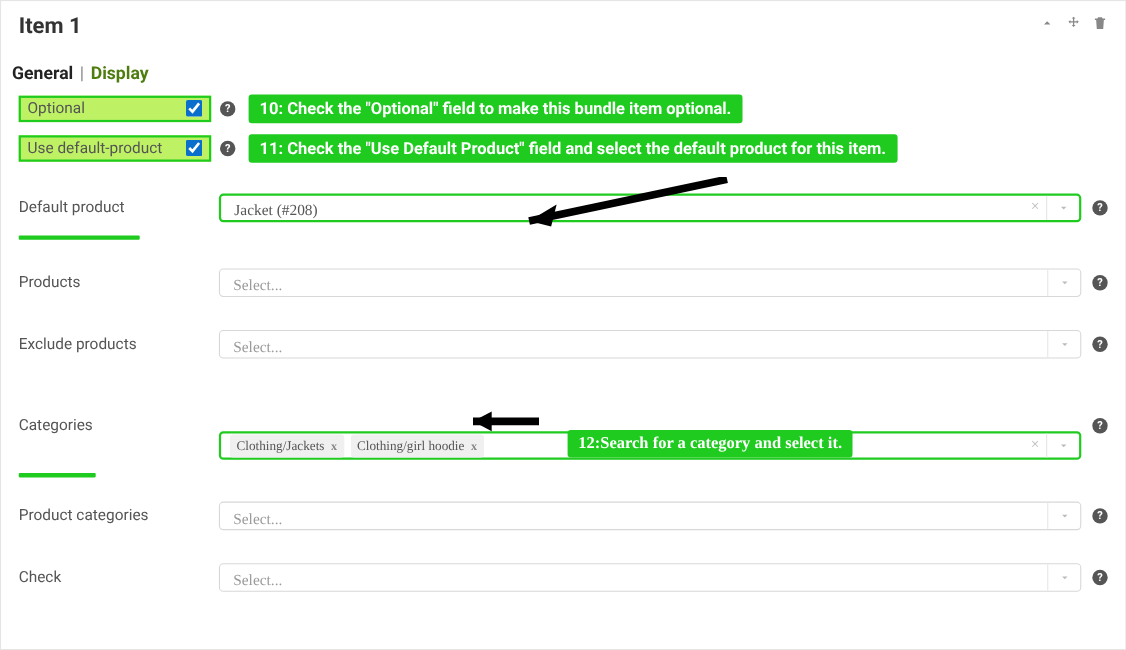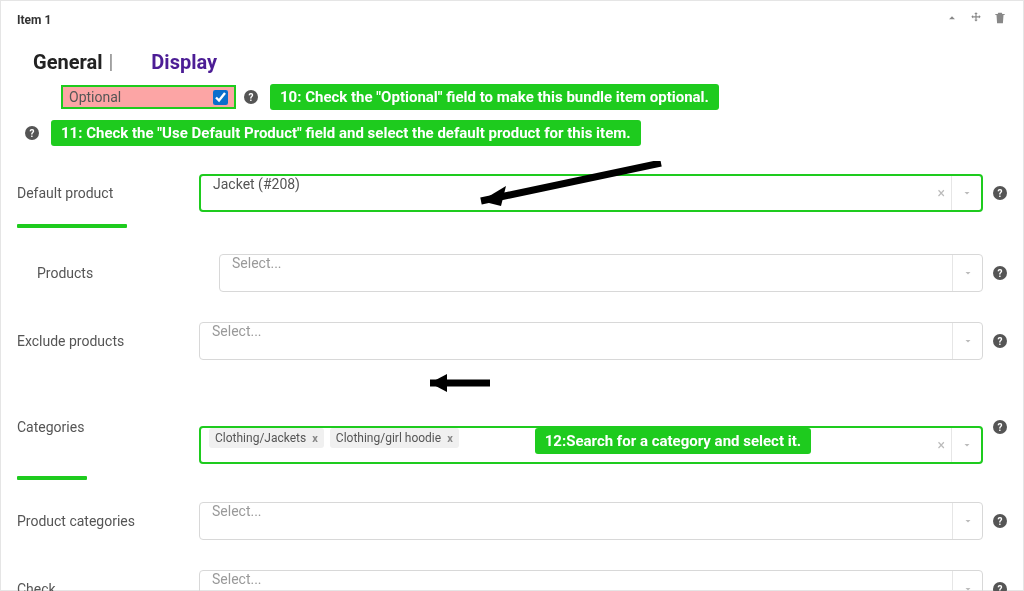--- a/index.html
+++ b/index.html
@@ -1,37 +1,37 @@
 <!DOCTYPE html>
 <html><head>
 <meta charset="utf-8">
 <style>
   * { box-sizing: border-box; margin: 0; padding: 0; }
   body { font-family: -apple-system, BlinkMacSystemFont, "Segoe UI", Roboto, Arial, sans-serif; background: #fff; color: #333; font-size: 14px; }
   .panel { width: 1024px; height: 591px; position: relative; border: 1px solid #e5e5e5; }
   .panel-header { display: flex; align-items: center; justify-content: space-between; padding: 10px 16px 6px 16px; }
-  .panel-title { font-weight: 700; font-size: 12px; color: #333; }
+  .panel-title { font-weight: 700; font-size: 20px; color: #333; }
   .panel-actions { display: flex; gap: 10px; color: #888; }
   .panel-actions svg { width: 14px; height: 14px; fill: #888; cursor: pointer; }
-  .tabs { display: flex; gap: 6px; padding: 16px 18px 10px 32px; font-size: 20px; font-weight: 700; }
+  .tabs { display: flex; gap: 6px; padding: 16px 18px 10px 10px; font-size: 16px; font-weight: 700; }
   .tabs .sep { color: #888; font-weight: 400; }
   .tab-general { color: #222; }
-  .tab-display { color: #4c1d95; margin-left: 32px; }
+  .tab-display { color: #4d7c0f; }
   .row { display: flex; align-items: center; padding: 10px 16px; gap: 0; }
   .label-cell { width: 158px; flex-shrink: 0; font-size: 14px; color: #555; }
   .underline-row { display: flex; align-items: center; padding: 2px 16px 6px 16px; }
   .underline { width: 110px; height: 4px; background: #1ecb1e; border-radius: 1px; }
-  .check-box-wrap { display: flex; align-items: center; border: 2.5px solid #1ecb1e; padding: 2px 6px; background: #fca5a5; margin-left: 44px; }
+  .check-box-wrap { display: flex; align-items: flex-start; border: 2.5px solid #1ecb1e; padding: 2px 6px; background: #bef264; }
   .check-box-wrap .cb-label { width: 140px; font-size: 14px; color: #555; }
   .check-box-wrap input[type=checkbox] { width: 15px; height: 15px; accent-color: #0a6ecc; margin-left: 4px; }
   .help-icon { width: 14px; height: 14px; border-radius: 50%; background: #555; color: #fff; display: inline-flex; align-items: center; justify-content: center; font-size: 10px; font-weight: 700; margin-left: 8px; cursor: pointer; flex-shrink: 0; }
   .callout { display: inline-flex; align-items: center; background: #1ecb1e; color: #fff; font-weight: 700; font-size: 15px; padding: 4px 10px; border-radius: 3px; margin-left: 12px; white-space: nowrap; }
   .opt-row { display: flex; align-items: center; padding: 0 16px 4px 16px; }
   .select-wrap { flex: 1; margin-left: 24px; position: relative; }
-  .select { height: 38px; border: 1px solid #d8d8d8; border-radius: 4px; display: flex; align-items: flex-start; padding: 0 50px 0 12px; color: #555; font-size: 14px; position: relative; }
+  .select { height: 26px; border: 1px solid #d8d8d8; border-radius: 4px; display: flex; align-items: flex-end; padding: 0 50px 0 12px; color: #555; font-size: 14px; position: relative; font-family: Liberation Serif, serif; }
   .select.hl { border: 2.5px solid #1ecb1e; }
   .placeholder { color: #9a9a9a; }
   .clear-x { position: absolute; right: 36px; top: 50%; transform: translateY(-50%); color: #bbb; font-size: 14px; }
   .chev-wrap { position: absolute; right: 0; top: 0; bottom: 0; width: 30px; border-left: 1px solid #e6e6e6; display: flex; align-items: center; justify-content: center; }
   .chev-wrap svg { width: 12px; height: 12px; fill: #bbb; }
   .chip { display: inline-flex; align-items: center; background: #f0f0f0; color: #555; font-size: 12px; padding: 3px 6px; border-radius: 3px; margin-right: 6px; }
   .chip .x { margin-left: 6px; color: #888; font-weight: 700; font-size: 11px; }
   .field-help { width: 14px; height: 14px; border-radius: 50%; background: #555; color: #fff; display: inline-flex; align-items: center; justify-content: center; font-size: 10px; font-weight: 700; margin-left: 10px; cursor: pointer; flex-shrink: 0; }
   
   .arrow1, .arrow2 { position: absolute; pointer-events: none; }
@@ -67,20 +67,24 @@
   <div class="opt-row">
     <div class="check-box-wrap">
       <span class="cb-label">Optional</span>
       <input type="checkbox" checked="" style="">
     </div>
     <span class="help-icon">?</span>
     <span class="callout">10: Check the "Optional" field to make this bundle item optional.</span>
   </div>
 
   <div class="opt-row" style="margin-top:6px;">
+    <div class="check-box-wrap">
+      <span class="cb-label">Use default-product</span>
+      <input type="checkbox" checked="" style="">
+    </div>
     <span class="help-icon">?</span>
     <span class="callout">11: Check the "Use Default Product" field and select the default product for this item.</span>
   </div>
 
   <div class="row" style="margin-top:14px;">
     <div class="label-cell">Default product</div>
     <div class="select-wrap">
       <div class="select hl">
         <span>Jacket (#208)</span>
         <span class="clear-x">×</span>
@@ -90,21 +94,21 @@
             </svg>
           </span>
       </div>
     </div>
     <span class="field-help">?</span>
   </div>
   <div class="underline-row">
       <div class="underline"></div>
     </div>
 
-  <div class="row" style="margin-top:10px;margin-left:20px;">
+  <div class="row" style="margin-top:10px;">
     <div class="label-cell">Products</div>
     <div class="select-wrap">
       <div class="select">
         <span class="placeholder">Select...</span>
         <span class="chev-wrap">
             <svg viewBox="0 0 24 24">
               <path d="M7 10l5 5 5-5z"></path>
             </svg>
           </span>
       </div>

